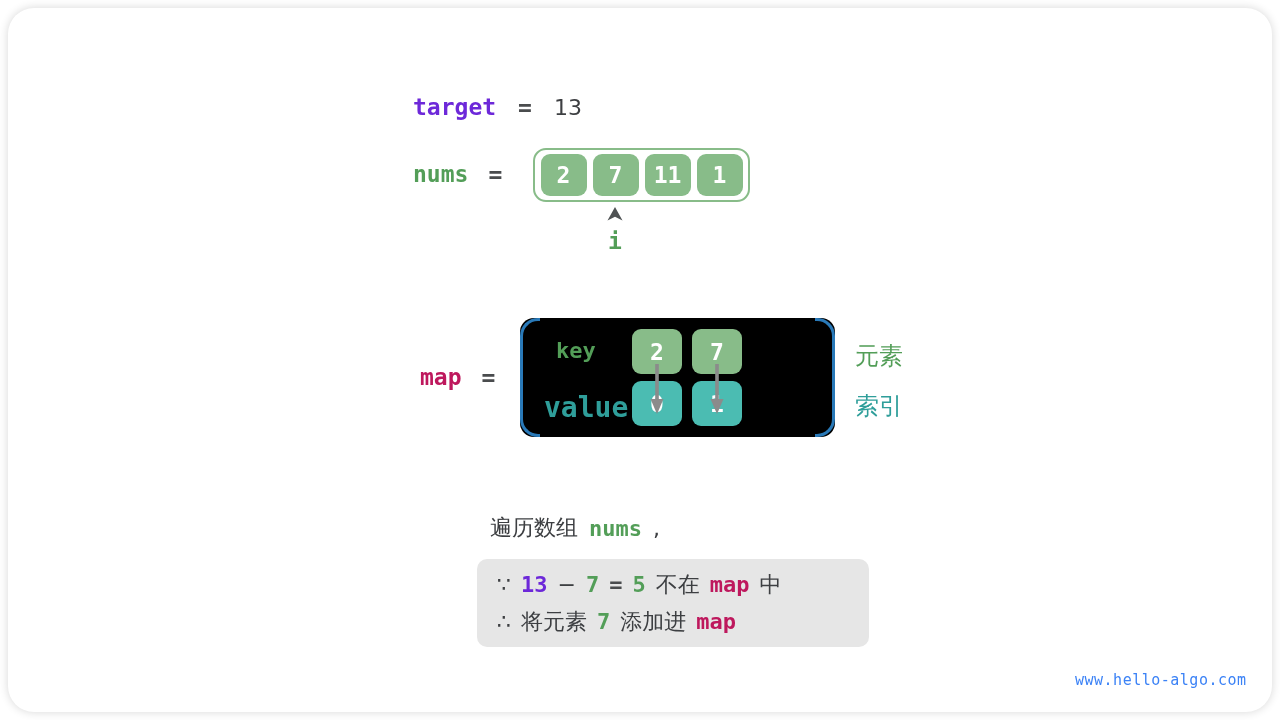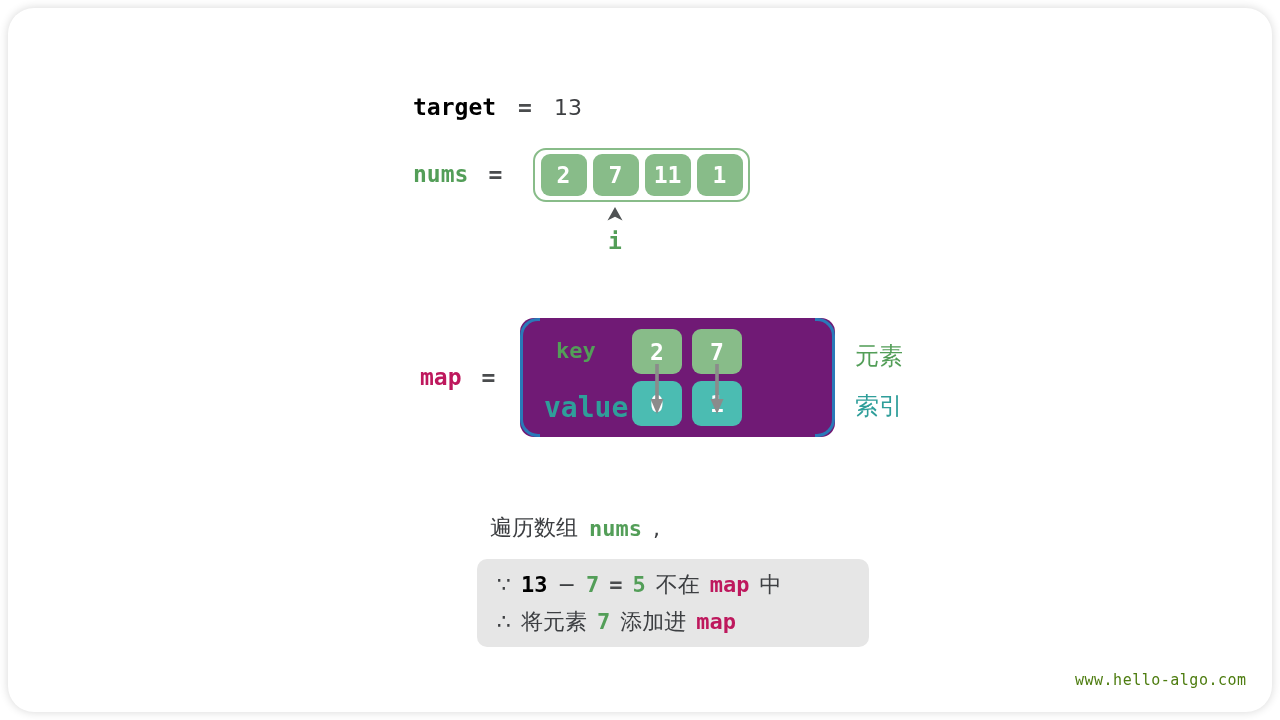--- a/index.html
+++ b/index.html
@@ -18,21 +18,21 @@
     position: absolute;
     left: 8px; top: 8px; right: 8px; bottom: 8px;
     background: #ffffff;
     border-radius: 26px;
     box-shadow: 0 0 10px rgba(0,0,0,0.16);
   }
   .code {
     font-family: "DejaVu Sans Mono", monospace;
   }
   .dark   { color: #3d3f42; }
-  .indigo { color: #000000; font-weight: bold; }
+  .indigo { color: #6d28d9; font-weight: bold; }
   .blue   { color: #be185d; font-weight: bold; }
   .green  { color: #539e58; font-weight: bold; }
   .teal   { color: #2f9e9a; font-weight: bold; }
   .eq {
     font-family: "DejaVu Sans Mono", monospace;
     color: #4a4c4e;
     font-weight: bold;
   }
 
   
@@ -92,21 +92,21 @@
   .map-label {
     position: absolute;
     left: 420px; top: 364px;
     display: flex; align-items: center; gap: 20px;
     font-size: 23px;
   }
   .map-box {
     position: absolute;
     left: 520px; top: 318px;
     width: 315px; height: 119px;
-    background: #701a75;
+    background: #000000;
     border-radius: 14px;
   }
   .bracket {
     position: absolute;
     top: 0; bottom: 0;
     width: 20px;
     box-sizing: border-box;
     border: 3px solid #2979b8;
   }
   .bracket-left {
@@ -185,21 +185,21 @@
     line-height: 36px;
   }
   .note-line .code { font-size: 22px; }
 
   
   .watermark {
     position: absolute;
     left: 1075px; top: 671px;
     font-family: "DejaVu Sans Mono", monospace;
     font-size: 15px;
-    color: #4d7c0f;
+    color: #3b82f6;
     letter-spacing: 0.5px;
   }
 </style>
 </head>
 <body>
 
 <div class="stage">
   <div class="card"></div>
 
   <div class="target-row">

